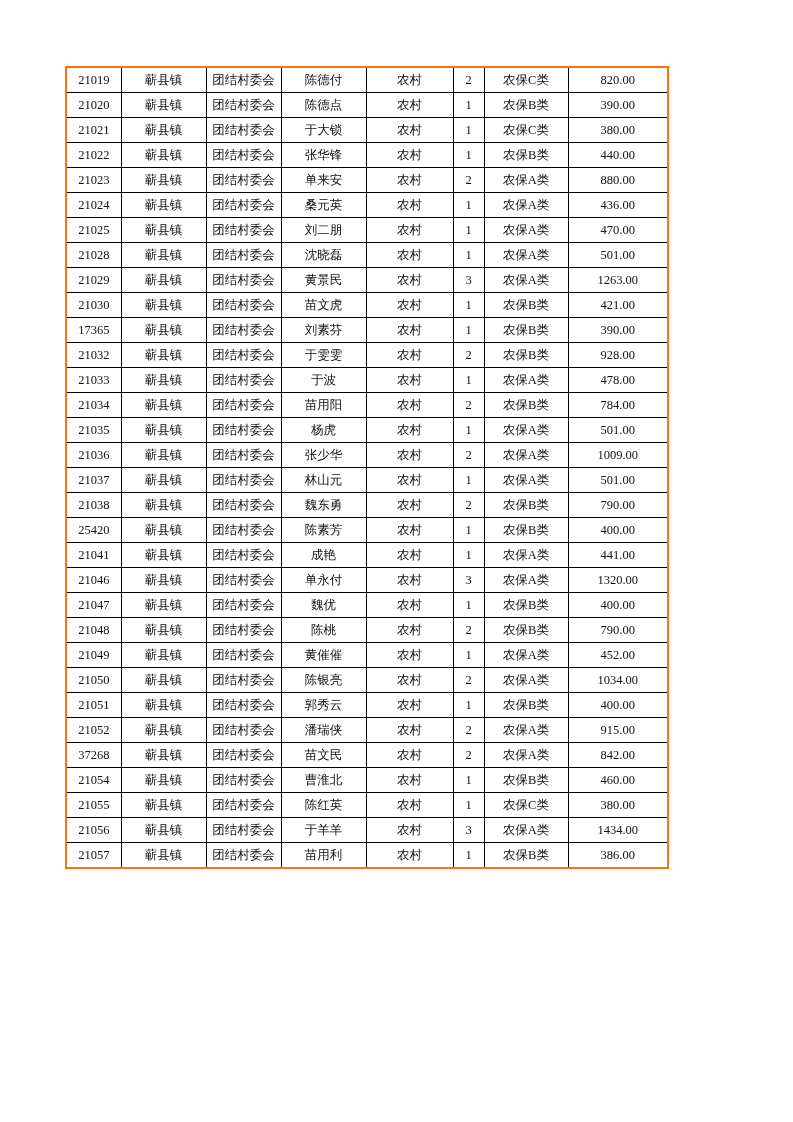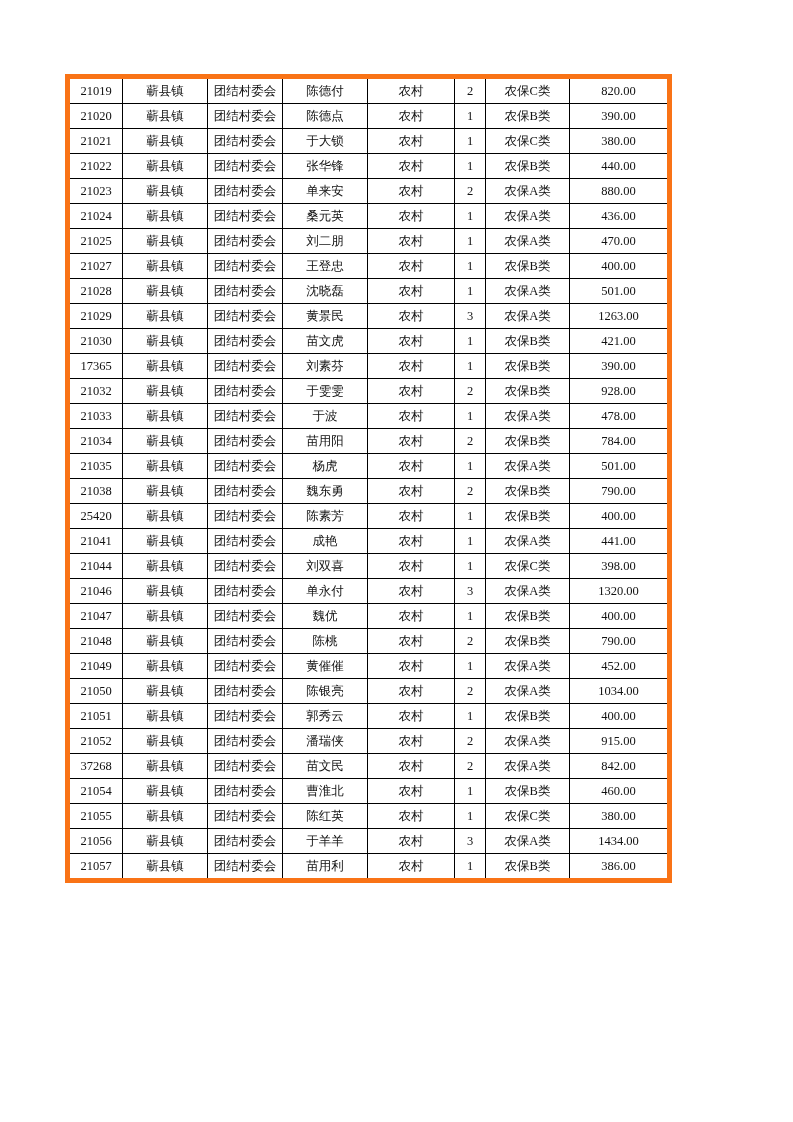--- a/index.html
+++ b/index.html
@@ -13,25 +13,25 @@
   }
   .page {
     position: relative;
     width: 793px;
     height: 1122px;
     background: #ffffff;
   }
   table.sheet-table {
     position: absolute;
     left: 65px;
-    top: 74px;
+    top: 66px;
     width: 602px;
     table-layout: fixed;
     border-collapse: collapse;
-    border: 5px solid #f97316;
+    border: 2px solid #f97316;
     font-family: Liberation Serif, serif;
   }
   table.sheet-table td {
     border: 1px solid #000000;
     height: 24px;
     padding: 0 2px;
     text-align: center;
     vertical-align: middle;
     font-size: 12.5px;
     line-height: 24px;
@@ -119,148 +119,148 @@
           <td>21025</td>
           <td>蕲县镇</td>
           <td>团结村委会</td>
           <td>刘二朋</td>
           <td>农村</td>
           <td>1</td>
           <td>农保A类</td>
           <td>470.00</td>
         </tr>
         <tr>
-          <td>21027</td>
-          <td>蕲县镇</td>
-          <td>团结村委会</td>
-          <td>王登忠</td>
+          <td>21028</td>
+          <td>蕲县镇</td>
+          <td>团结村委会</td>
+          <td>沈晓磊</td>
+          <td>农村</td>
+          <td>1</td>
+          <td>农保A类</td>
+          <td>501.00</td>
+        </tr>
+        <tr>
+          <td>21029</td>
+          <td>蕲县镇</td>
+          <td>团结村委会</td>
+          <td>黄景民</td>
+          <td>农村</td>
+          <td>3</td>
+          <td>农保A类</td>
+          <td>1263.00</td>
+        </tr>
+        <tr>
+          <td>21030</td>
+          <td>蕲县镇</td>
+          <td>团结村委会</td>
+          <td>苗文虎</td>
+          <td>农村</td>
+          <td>1</td>
+          <td>农保B类</td>
+          <td>421.00</td>
+        </tr>
+        <tr>
+          <td>17365</td>
+          <td>蕲县镇</td>
+          <td>团结村委会</td>
+          <td>刘素芬</td>
+          <td>农村</td>
+          <td>1</td>
+          <td>农保B类</td>
+          <td>390.00</td>
+        </tr>
+        <tr>
+          <td>21032</td>
+          <td>蕲县镇</td>
+          <td>团结村委会</td>
+          <td>于雯雯</td>
+          <td>农村</td>
+          <td>2</td>
+          <td>农保B类</td>
+          <td>928.00</td>
+        </tr>
+        <tr>
+          <td>21033</td>
+          <td>蕲县镇</td>
+          <td>团结村委会</td>
+          <td>于波</td>
+          <td>农村</td>
+          <td>1</td>
+          <td>农保A类</td>
+          <td>478.00</td>
+        </tr>
+        <tr>
+          <td>21034</td>
+          <td>蕲县镇</td>
+          <td>团结村委会</td>
+          <td>苗用阳</td>
+          <td>农村</td>
+          <td>2</td>
+          <td>农保B类</td>
+          <td>784.00</td>
+        </tr>
+        <tr>
+          <td>21035</td>
+          <td>蕲县镇</td>
+          <td>团结村委会</td>
+          <td>杨虎</td>
+          <td>农村</td>
+          <td>1</td>
+          <td>农保A类</td>
+          <td>501.00</td>
+        </tr>
+        <tr>
+          <td>21036</td>
+          <td>蕲县镇</td>
+          <td>团结村委会</td>
+          <td>张少华</td>
+          <td>农村</td>
+          <td>2</td>
+          <td>农保A类</td>
+          <td>1009.00</td>
+        </tr>
+        <tr>
+          <td>21037</td>
+          <td>蕲县镇</td>
+          <td>团结村委会</td>
+          <td>林山元</td>
+          <td>农村</td>
+          <td>1</td>
+          <td>农保A类</td>
+          <td>501.00</td>
+        </tr>
+        <tr>
+          <td>21038</td>
+          <td>蕲县镇</td>
+          <td>团结村委会</td>
+          <td>魏东勇</td>
+          <td>农村</td>
+          <td>2</td>
+          <td>农保B类</td>
+          <td>790.00</td>
+        </tr>
+        <tr>
+          <td>25420</td>
+          <td>蕲县镇</td>
+          <td>团结村委会</td>
+          <td>陈素芳</td>
           <td>农村</td>
           <td>1</td>
           <td>农保B类</td>
           <td>400.00</td>
         </tr>
         <tr>
-          <td>21028</td>
-          <td>蕲县镇</td>
-          <td>团结村委会</td>
-          <td>沈晓磊</td>
-          <td>农村</td>
-          <td>1</td>
-          <td>农保A类</td>
-          <td>501.00</td>
-        </tr>
-        <tr>
-          <td>21029</td>
-          <td>蕲县镇</td>
-          <td>团结村委会</td>
-          <td>黄景民</td>
-          <td>农村</td>
-          <td>3</td>
-          <td>农保A类</td>
-          <td>1263.00</td>
-        </tr>
-        <tr>
-          <td>21030</td>
-          <td>蕲县镇</td>
-          <td>团结村委会</td>
-          <td>苗文虎</td>
-          <td>农村</td>
-          <td>1</td>
-          <td>农保B类</td>
-          <td>421.00</td>
-        </tr>
-        <tr>
-          <td>17365</td>
-          <td>蕲县镇</td>
-          <td>团结村委会</td>
-          <td>刘素芬</td>
-          <td>农村</td>
-          <td>1</td>
-          <td>农保B类</td>
-          <td>390.00</td>
-        </tr>
-        <tr>
-          <td>21032</td>
-          <td>蕲县镇</td>
-          <td>团结村委会</td>
-          <td>于雯雯</td>
-          <td>农村</td>
-          <td>2</td>
-          <td>农保B类</td>
-          <td>928.00</td>
-        </tr>
-        <tr>
-          <td>21033</td>
-          <td>蕲县镇</td>
-          <td>团结村委会</td>
-          <td>于波</td>
-          <td>农村</td>
-          <td>1</td>
-          <td>农保A类</td>
-          <td>478.00</td>
-        </tr>
-        <tr>
-          <td>21034</td>
-          <td>蕲县镇</td>
-          <td>团结村委会</td>
-          <td>苗用阳</td>
-          <td>农村</td>
-          <td>2</td>
-          <td>农保B类</td>
-          <td>784.00</td>
-        </tr>
-        <tr>
-          <td>21035</td>
-          <td>蕲县镇</td>
-          <td>团结村委会</td>
-          <td>杨虎</td>
-          <td>农村</td>
-          <td>1</td>
-          <td>农保A类</td>
-          <td>501.00</td>
-        </tr>
-        <tr>
-          <td>21038</td>
-          <td>蕲县镇</td>
-          <td>团结村委会</td>
-          <td>魏东勇</td>
-          <td>农村</td>
-          <td>2</td>
-          <td>农保B类</td>
-          <td>790.00</td>
-        </tr>
-        <tr>
-          <td>25420</td>
-          <td>蕲县镇</td>
-          <td>团结村委会</td>
-          <td>陈素芳</td>
-          <td>农村</td>
-          <td>1</td>
-          <td>农保B类</td>
-          <td>400.00</td>
-        </tr>
-        <tr>
           <td>21041</td>
           <td>蕲县镇</td>
           <td>团结村委会</td>
           <td>成艳</td>
           <td>农村</td>
           <td>1</td>
           <td>农保A类</td>
           <td>441.00</td>
-        </tr>
-        <tr>
-          <td>21044</td>
-          <td>蕲县镇</td>
-          <td>团结村委会</td>
-          <td>刘双喜</td>
-          <td>农村</td>
-          <td>1</td>
-          <td>农保C类</td>
-          <td>398.00</td>
         </tr>
         <tr>
           <td>21046</td>
           <td>蕲县镇</td>
           <td>团结村委会</td>
           <td>单永付</td>
           <td>农村</td>
           <td>3</td>
           <td>农保A类</td>
           <td>1320.00</td>

